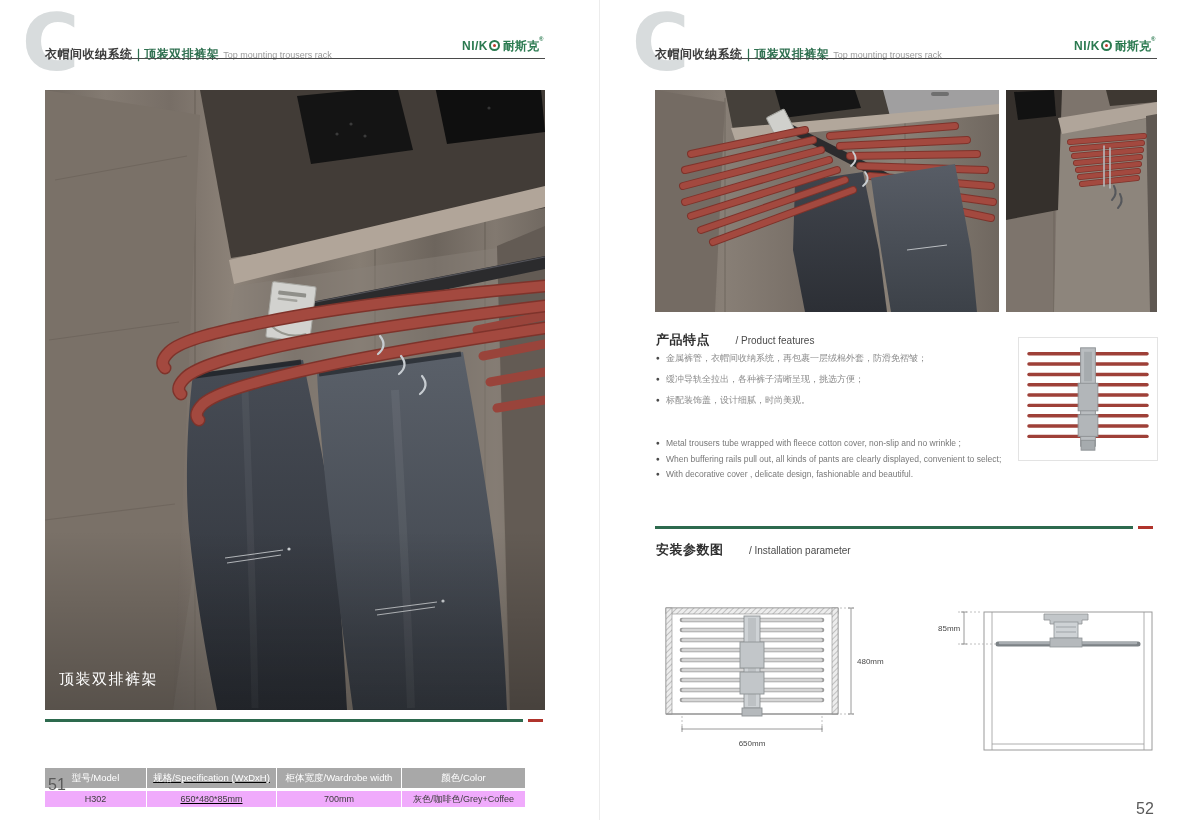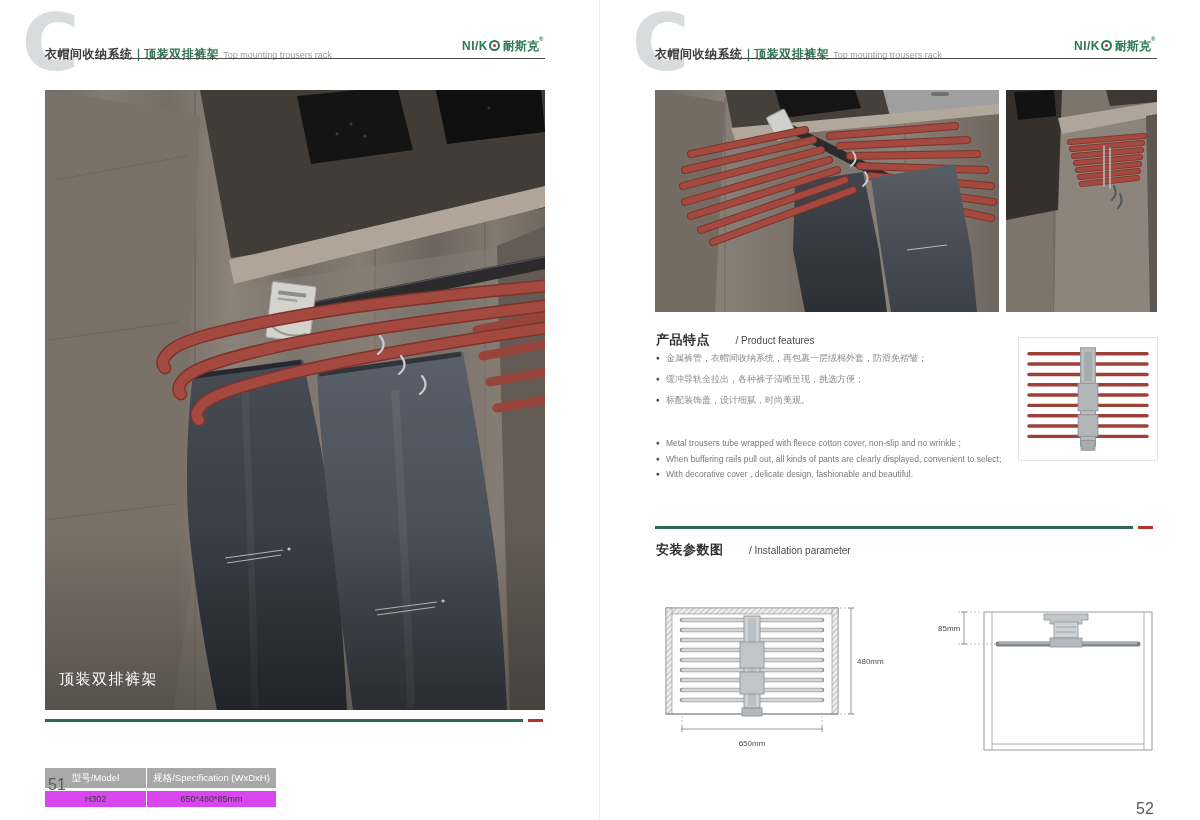--- a/index.html
+++ b/index.html
@@ -42,25 +42,25 @@
   .photo-caption{ position:absolute; left:14px; top:580px; color:#ffffff; font-size:15px;
                   letter-spacing:1.5px; font-weight:500; }
 
   
   .acc{ position:absolute; height:3px; }
   .acc-green{ background:#2d6a4e; } .acc-red{ background:#b0342c; }
 
   
   .spec-table{ position:absolute; left:45px; top:727px; width:497px; display:flex; gap:1px;margin-top:41px; }
   .spec-col{ flex:0 0 auto; }
-  .spec-col.c1{ width:101px; } .spec-col.c2{ width:129px; }
+  .spec-col.c1{ width:101px; } .spec-col.c2{ width:129px;text-decoration:underline; }
   .spec-col.c3{ width:124px; } .spec-col.c4{ width:123px; }
   .spec-th{ height:20px; line-height:20px; background:#a8a8a8; color:#ffffff;
             font-size:9.5px; text-align:center; }
-  .spec-td{ margin-top:3px; height:16px; line-height:16px; background:#d946ef; color:#3d3d3d;
+  .spec-td{ margin-top:3px; height:16px; line-height:16px; background:#f0abfc; color:#3d3d3d;
             font-size:9px; text-align:center; }
 
   .pagenum{ position:absolute; top:776px; font-size:16px; color:#595959; }
   .pn-left{ left:48px; } .pn-right{ left:1136px;margin-top:24px; }
 
   
   .sec-title{ position:absolute; white-space:nowrap; }
   .sec-title .zh{ font-size:13px; font-weight:bold; color:#2f2f2f; letter-spacing:.5px; }
   .sec-title .en{ font-size:10px; color:#4a4a4a; margin-left:21px; }
   .feat-title{ left:656px; top:330px; }
@@ -182,20 +182,28 @@
     <div class="acc acc-red" style="left:528px; top:719px; width:15px;"></div>
 
     <div class="spec-table">
       <div class="spec-col c1">
         <div class="spec-th">型号/Model</div>
         <div class="spec-td">H302</div>
       </div>
       <div class="spec-col c2">
         <div class="spec-th">规格/Specification (WxDxH)</div>
         <div class="spec-td">650*480*85mm</div>
+      </div>
+      <div class="spec-col c3">
+        <div class="spec-th">柜体宽度/Wardrobe width</div>
+        <div class="spec-td">700mm</div>
+      </div>
+      <div class="spec-col c4">
+        <div class="spec-th">颜色/Color</div>
+        <div class="spec-td">灰色/咖啡色/Grey+Coffee</div>
       </div>
     </div>
 
     <div class="pagenum pn-left">51</div>
   </div>
 
   <div>
     <div class="c-mark c-right">C</div>
     <div class="hdr-row hdr-right">
       <span class="hdr-series">衣帽间收纳系统</span><span class="hdr-sep">｜</span><span class="hdr-prod">顶装双排裤架</span><span class="hdr-en">Top mounting trousers rack</span>

